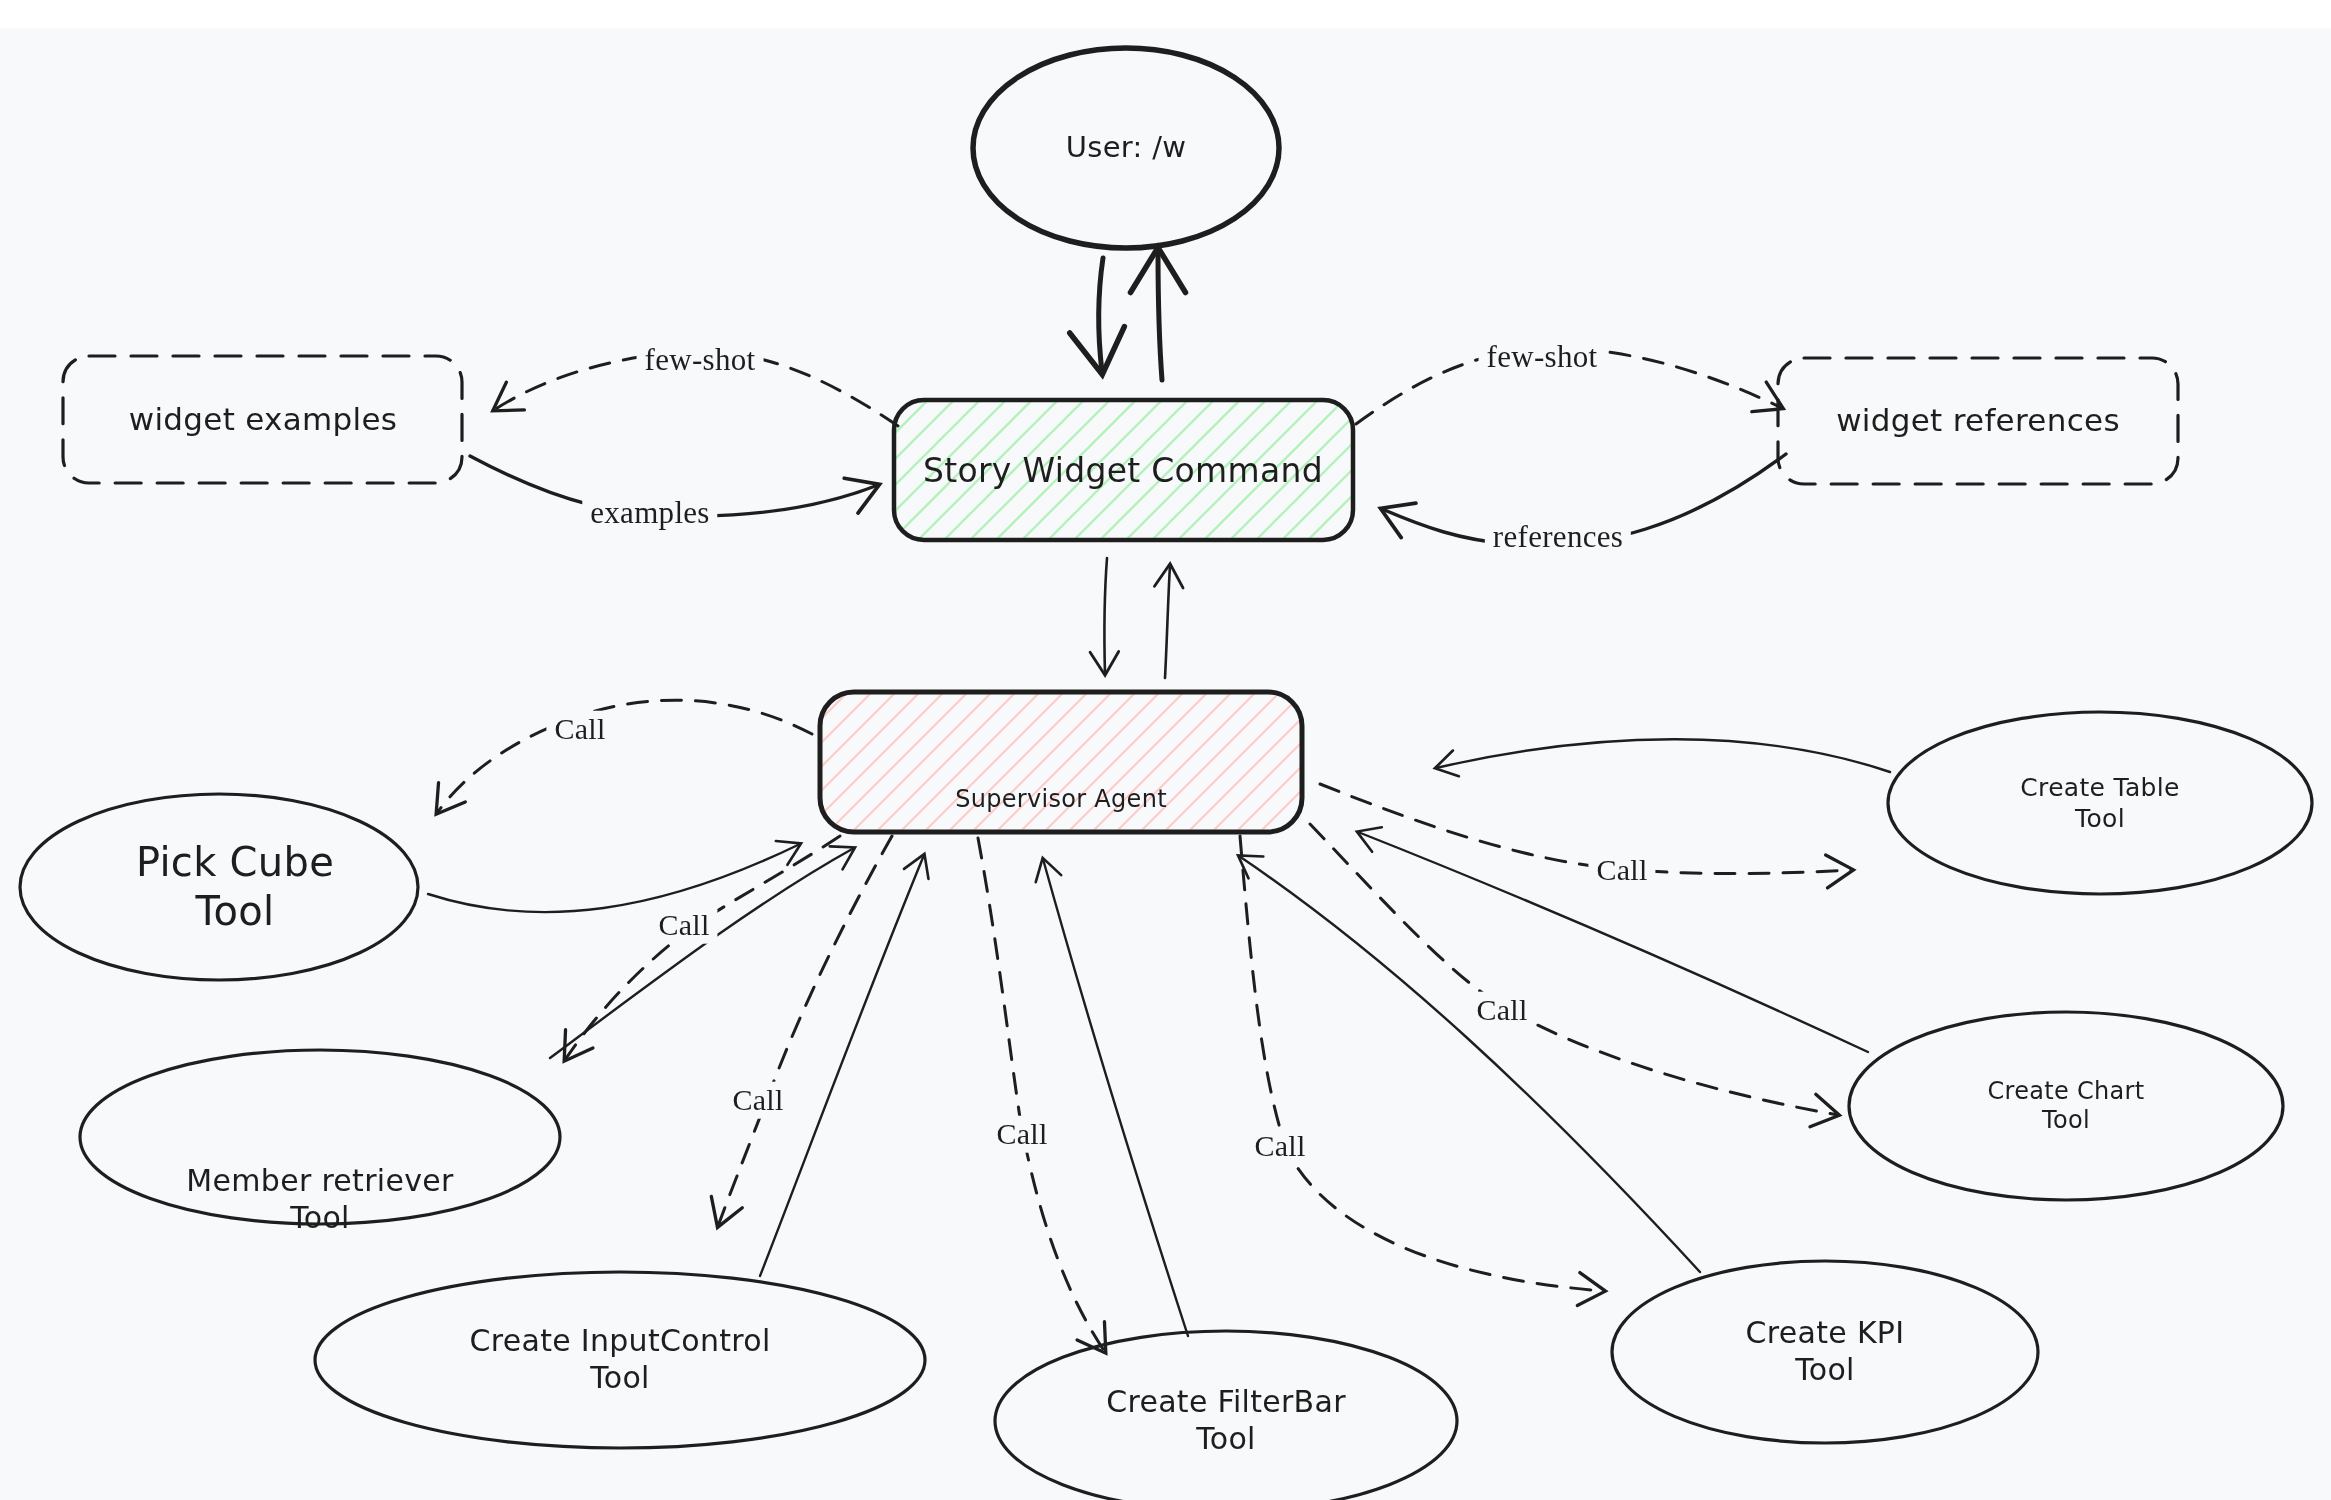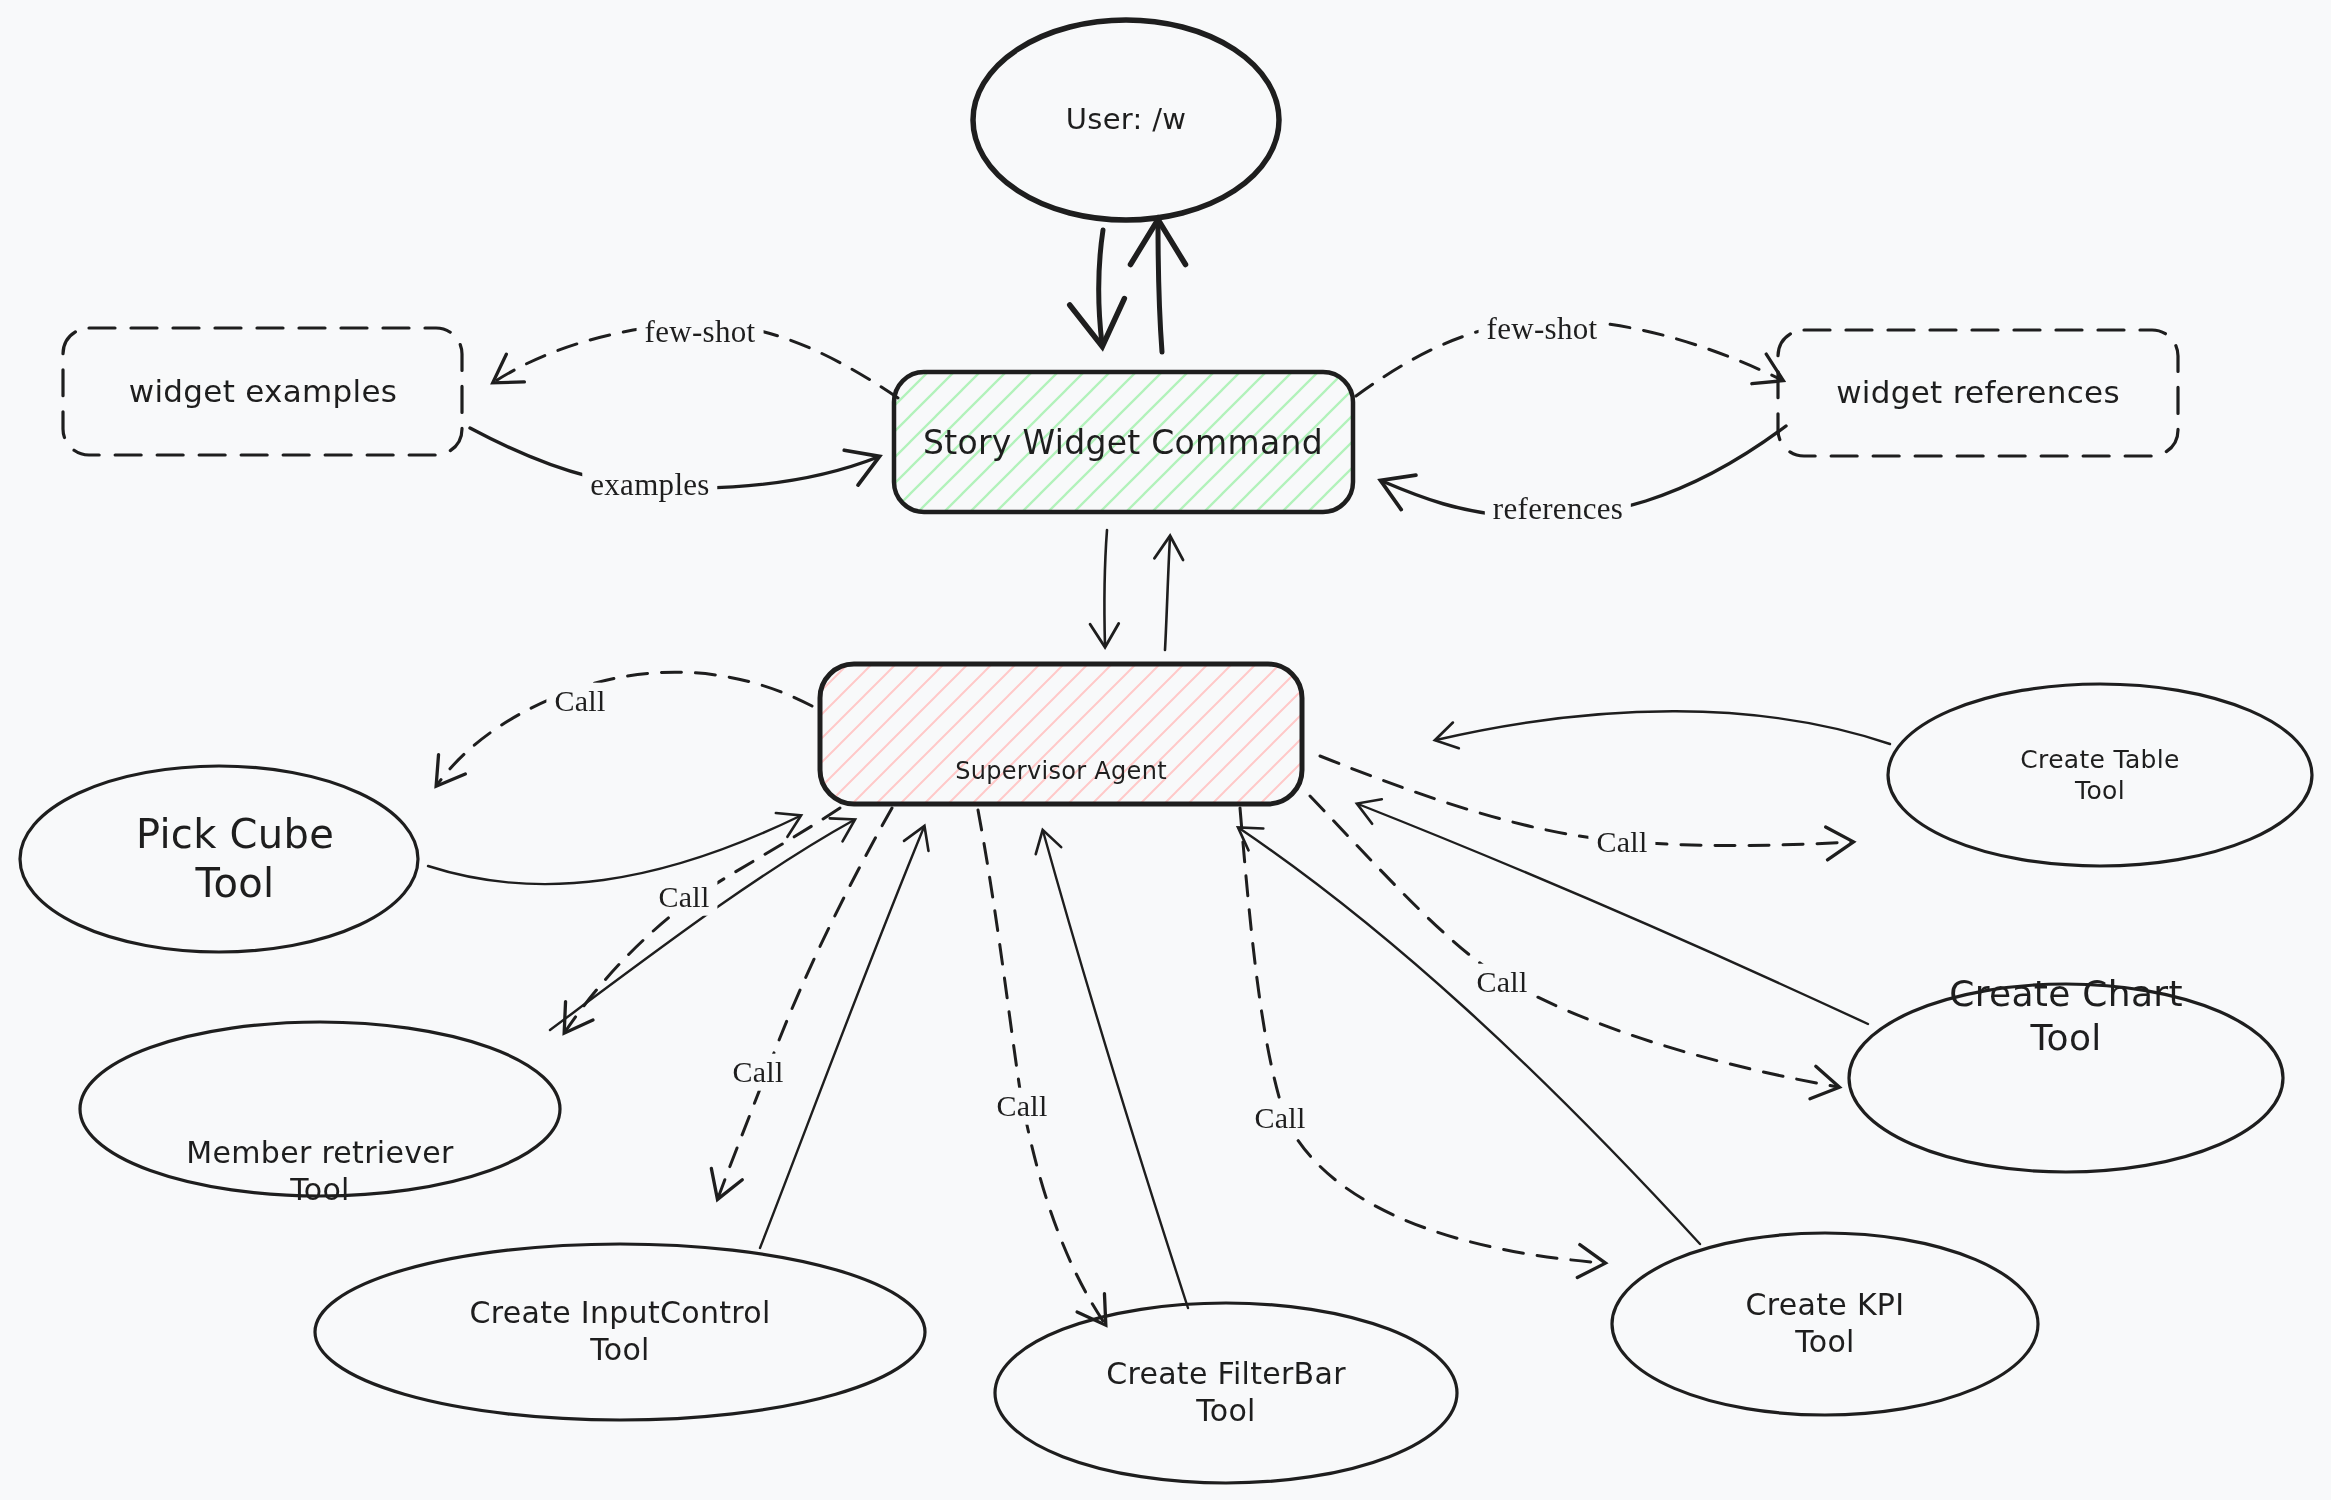--- a/index.html
+++ b/index.html
@@ -1,17 +1,17 @@
 <!DOCTYPE html>
 <html><head>
 <meta charset="utf-8">
 <style>
   html,body{margin:0;padding:0;}
   body{width:2331px;height:1500px;overflow:hidden;font-family:"DejaVu Sans",sans-serif;color:#1e1e1e;}
-  .stage{position:relative;width:2331px;height:1456px;}
+  .stage{position:relative;width:2331px;height:1456px;margin-top:28px;}
   .stage svg{position:absolute;left:0;top:0;}
   .lbl{position:absolute;transform:translate(-50%,-50%);white-space:pre-line;text-align:center;
        line-height:1.22;letter-spacing:.3px;color:#1e1e1e;}
   .edge{background:#f8f9fa;padding:0 8px;white-space:nowrap;font-family:Liberation Serif, serif;}
 </style>
 </head>
 <body>
 
 <div class="stage">
   <svg width="2331" height="1500" viewBox="0 0 2331 1500">
@@ -81,21 +81,21 @@
   <div class="lbl" style="left:235px;top:859px;font-size:40px">Pick Cube
 Tool</div>
   <div class="lbl" style="left:320px;top:1172px;font-size:30px">Member retriever
 Tool</div>
   <div class="lbl" style="left:620px;top:1332px;font-size:30px">Create InputControl
 Tool</div>
   <div class="lbl" style="left:1226px;top:1393px;font-size:30px">Create FilterBar
 Tool</div>
   <div class="lbl" style="left:1825px;top:1324px;font-size:30px">Create KPI
 Tool</div>
-  <div class="lbl" style="left:2066px;top:1016px;font-size:36px">Create Chart
+  <div class="lbl" style="left:2066px;top:1078px;font-size:24px">Create Chart
 Tool</div>
   <div class="lbl" style="left:2100px;top:775px;font-size:25px">Create Table
 Tool</div>
 
   <div class="lbl edge" style="left:700px;top:332px;font-size:31px">few-shot</div>
   <div class="lbl edge" style="left:1542px;top:329px;font-size:31px">few-shot</div>
   <div class="lbl edge" style="left:650px;top:485px;font-size:31px">examples</div>
   <div class="lbl edge" style="left:1558px;top:509px;font-size:31px">references</div>
   <div class="lbl edge" style="left:580px;top:701px;font-size:30px">Call</div>
   <div class="lbl edge" style="left:684px;top:897px;font-size:30px">Call</div>

